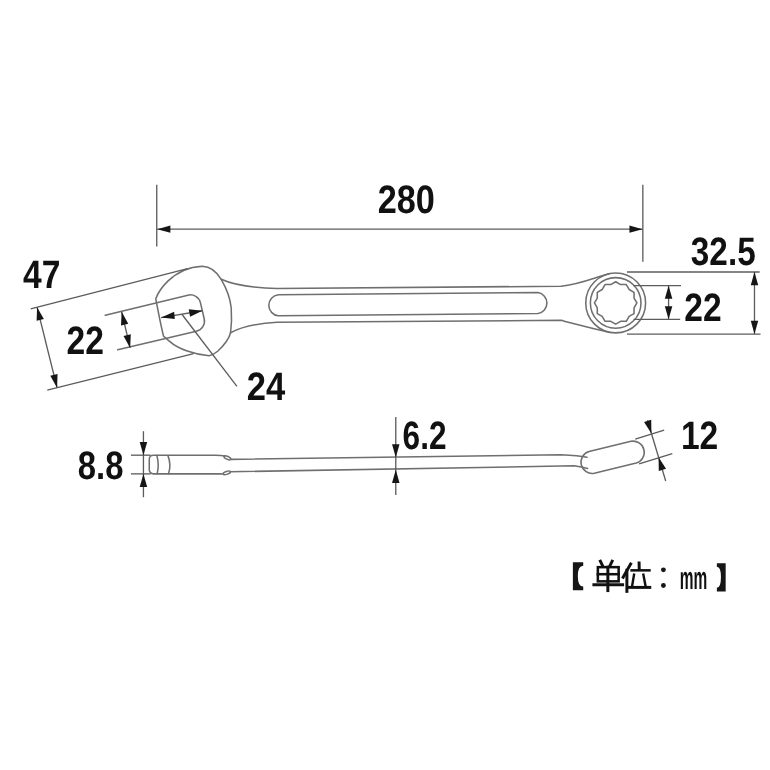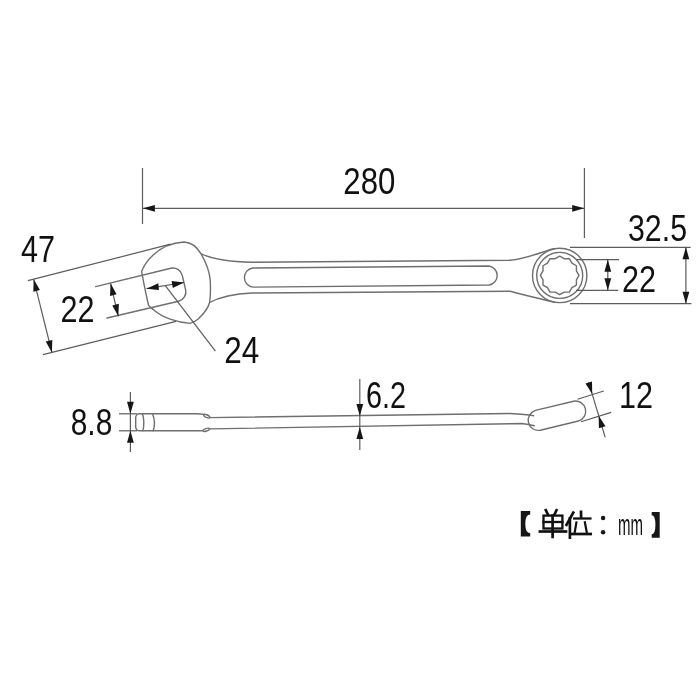--- a/index.html
+++ b/index.html
@@ -1,16 +1,16 @@
 <!DOCTYPE html>
 <html><head>
 <meta charset="utf-8">
 <style>
 html,body{margin:0;padding:0;background:#ffffff;}
-#stage{width:560px;height:700px;position:relative;background:#fff;}
+#stage{width:560px;height:700px;position:relative;background:#fff;font-weight:bold;}
 text{font-family:"Liberation Sans",sans-serif;fill:#111;}
 .ol{stroke:#6f6f6f;stroke-width:1.4;fill:none;stroke-linejoin:round;stroke-linecap:round;}
 .dl{stroke:#5c5c5c;stroke-width:1.2;fill:none;stroke-linecap:butt;}
 .ar{fill:#161616;stroke:none;}
 </style>
 </head>
 <body>
 <div id="stage">
 <svg width="700" height="700" viewBox="0 0 700 700">
 <rect x="0" y="0" width="700" height="700" fill="#ffffff"></rect>

